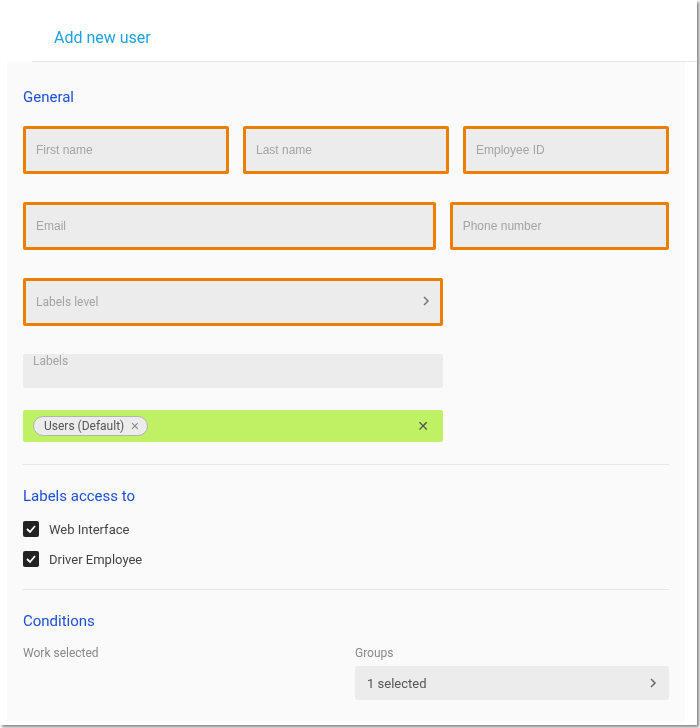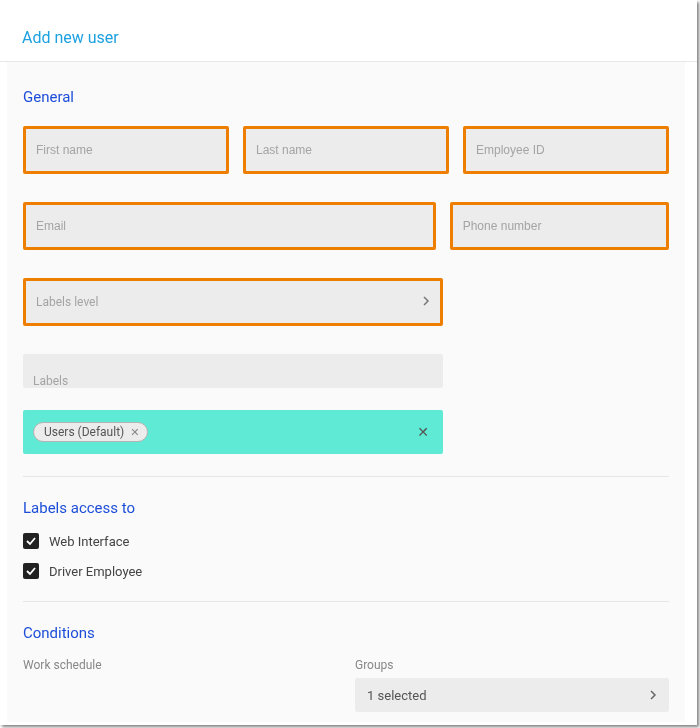--- a/index.html
+++ b/index.html
@@ -14,20 +14,21 @@
 .outer-shadow {
   position: absolute;
   left: 0; top: 0; right: 3px; bottom: 3px;
   box-shadow: 2px 2px 3px rgba(0,0,0,0.5);
   background: #fff;
 }
 .header {
   padding: 28px 22px 14px 22px;
   background: #fff;
   border-bottom: 1px solid #e8e8e8;
+  margin-left: 32px;
 }
 .header-title {
   color: #1da1e0;
   font-size: 16px;
   font-weight: 400;
 }
 .content-wrap {
   position: absolute;
   top: 62px;
   left: 7px;
@@ -83,35 +84,35 @@
   outline: none;
 }
 .field input::placeholder { color: #a4a4a4; }
 
 .labels-box {
   height: 34px;
   background: #ececec;
   border-radius: 2px;
   padding: 0 10px;
   display: flex;
-  align-items: flex-end;
+  align-items: flex-start;
   font-size: 12px;
   color: #a4a4a4;
   margin-bottom: 22px;
   width: 420px;
 }
 
 .roles-label {
   font-size: 12px;
   color: #888;
   margin-bottom: 6px;
 }
 .roles-box {
-  height: 44px;
-  background: #5eead4;
+  height: 32px;
+  background: #bef264;
   border-radius: 2px;
   padding: 0 10px;
   display: flex;
   align-items: center;
   width: 420px;
   position: relative;
   margin-bottom: 22px;
 }
 .chip {
   display: inline-flex;
@@ -271,21 +272,21 @@
     </span>
     <span class="checkbox-label">Driver Employee</span>
   </div>
 
   <hr class="divider">
 
   <div class="section-title" style="margin-bottom:16px">Conditions</div>
 
   <div class="cond-row">
     <div class="cond-col">
-      <div class="cond-label">Work schedule</div>
+      <div class="cond-label">Work selected</div>
     </div>
     <div class="cond-col">
       <div class="cond-label">Groups</div>
       <div class="select-box">
         <span>1 selected</span>
         <span class="chev">
           <svg width="7" height="10" viewBox="0 0 7 10">
                 <path d="M1 1 L5 5 L1 9" stroke="#666" stroke-width="1.5" fill="none"></path>
               </svg>
         </span>

